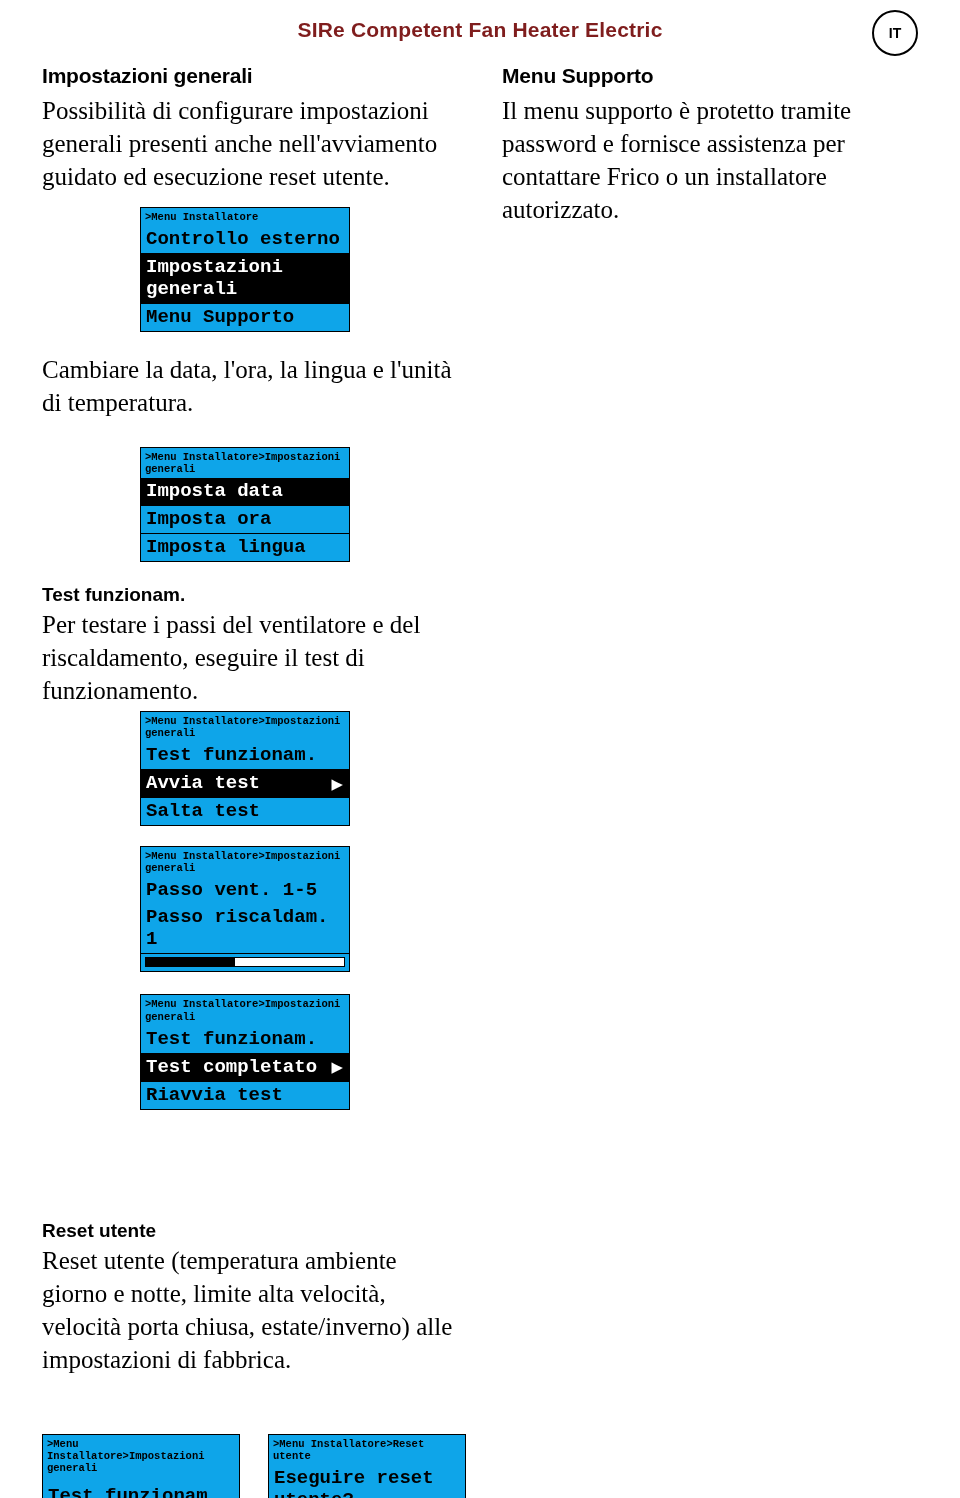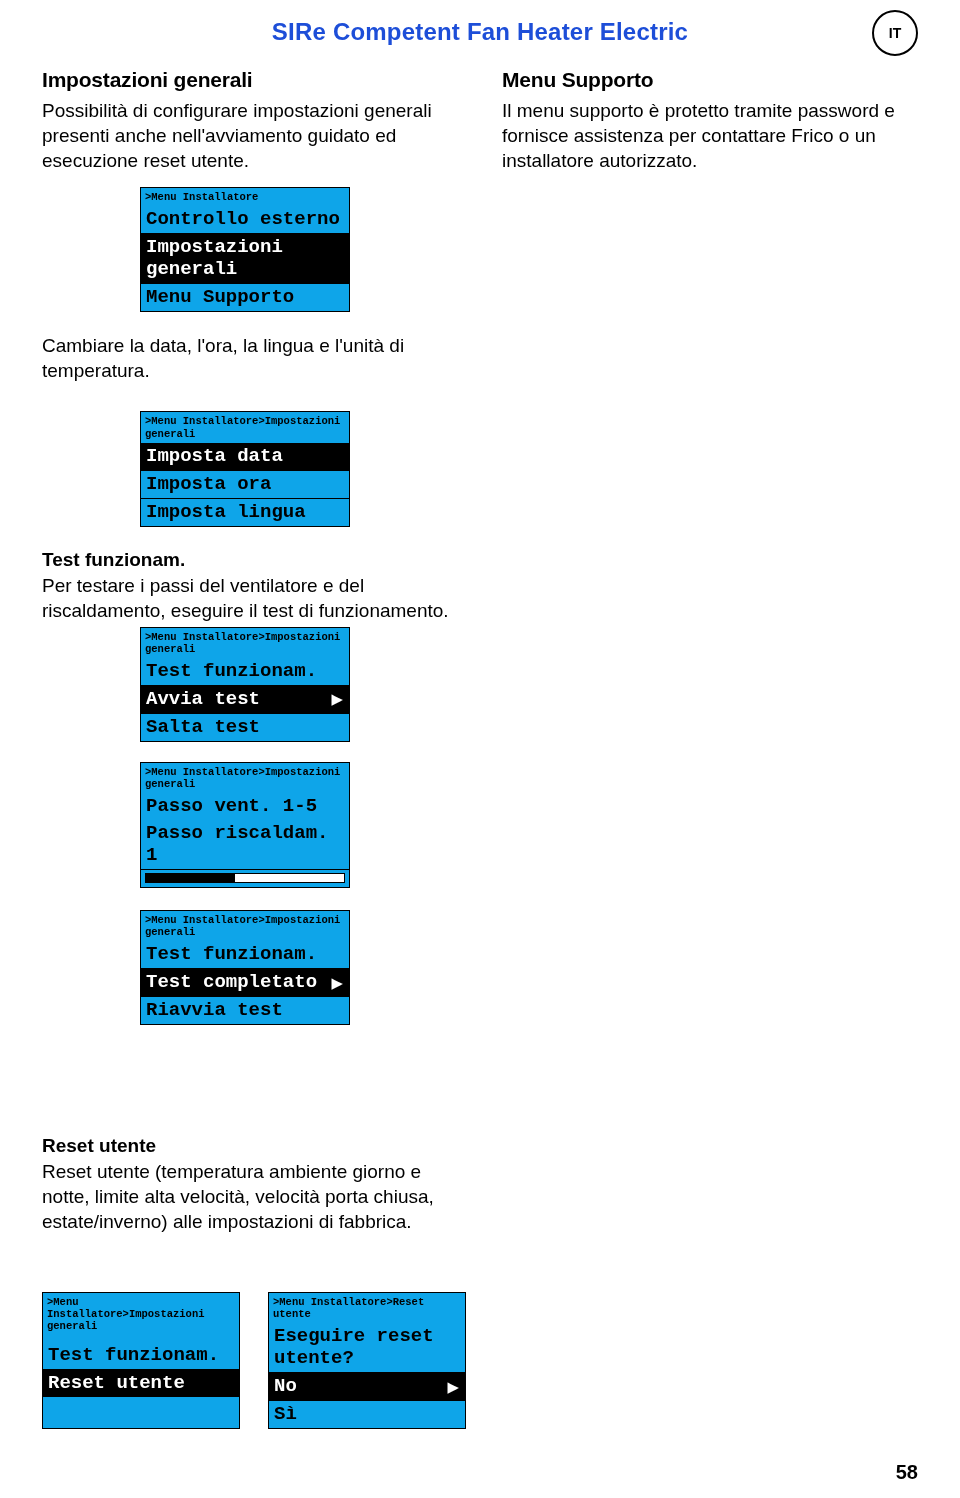--- a/index.html
+++ b/index.html
@@ -5,23 +5,23 @@
   * { box-sizing: border-box; margin: 0; padding: 0; }
   html, body { width: 960px; background: #fff; font-family: "Helvetica Neue", Helvetica, Arial, sans-serif; color: #000; }
   body { padding: 18px 42px 40px 42px; position: relative; min-height: 1498px; }
 
   .header {
     position: relative;
     margin-bottom: 22px;
   }
   .header-title {
     text-align: center;
-    font-size: 24px;
+    font-size: 21px;
     font-weight: 600;
-    color: #1d4ed8;
+    color: #7f1d1d;
     letter-spacing: 0.2px;
   }
   .lang-badge {
     position: absolute;
     right: 0;
     top: -8px;
     width: 46px;
     height: 46px;
     border: 2.5px solid #000;
     border-radius: 50%;
@@ -32,21 +32,21 @@
     font-size: 14px;
   }
 
   .cols {
     display: flex;
     gap: 36px;
   }
   .col { flex: 1 1 0; }
 
   h2.section-h { font-size: 21px; font-weight: 700; letter-spacing: -0.2px; margin-bottom: 6px; }
-  p.body { font-size: 19px; line-height: 1.32; font-family: Liberation Sans, sans-serif; }
+  p.body { font-size: 25px; line-height: 1.32; font-family: Liberation Serif, serif; }
 
   .menu-box {
     border: 1.5px solid #000;
     width: 210px;
     margin-top: 14px;
     margin-left: 98px;
     font-family: Liberation Mono, monospace;
     background:#0ea5e9;
   }
   .menu-box.bottom { margin-left: 0; }

